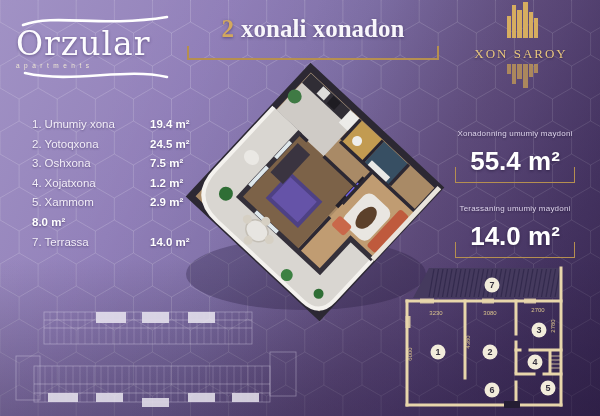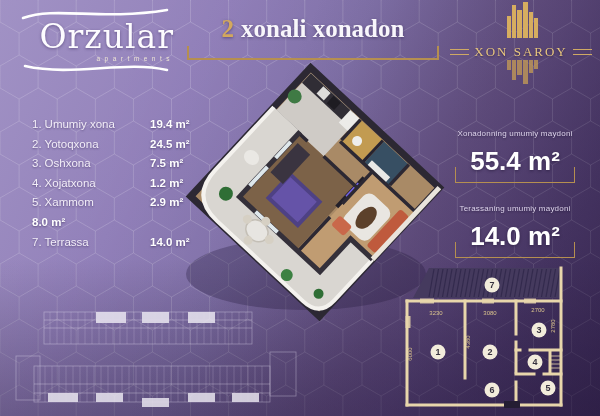--- a/index.html
+++ b/index.html
@@ -9,31 +9,31 @@
     background:linear-gradient(118deg,#9c8cc2 0%,#8e7cb7 28%,#8172a8 46%,#675482 66%,#513f6d 84%,#443260 100%);
   }
   .hexlayer{position:absolute;left:0;top:0;width:600px;height:416px;}
   .shade{
     position:absolute;inset:0;
     background:
       linear-gradient(115deg, rgba(255,255,255,0.05) 18%, rgba(255,255,255,0) 40%, rgba(58,40,92,0.28) 72%, rgba(38,24,62,0.5) 100%),
       linear-gradient(to bottom, rgba(255,255,255,0) 62%, rgba(33,20,52,0.38) 100%);
   }
   
-  .logo{position:absolute;left:16px;top:6px;width:158px;text-align:right;color:#fdfcff;}
+  .logo{position:absolute;left:16px;top:13px;width:158px;text-align:left;color:#fdfcff;}
   .logo-name{font-family:"DejaVu Serif",serif;font-size:33px;line-height:34px;letter-spacing:1px;text-shadow:0 1px 3px rgba(40,25,70,.45);}
   .logo-sub{font-size:6.5px;letter-spacing:4.5px;color:#eee6d4;margin-top:1px;}
   .wave{display:block;margin:0 auto;}
   .title{position:absolute;left:186px;top:15px;width:254px;text-align:center;}
   .title-text{font-size:25px;font-weight:700;color:#f8f6fb;text-shadow:0 1px 3px rgba(40,25,70,.5);font-family:Liberation Serif, serif;}
   .title-num{color:#d3a85d;margin-right:7px;}
   .title-bracket{margin:3px auto 0;width:248px;height:12px;
     border-left:2px solid #b58f50;border-right:2px solid #b58f50;border-bottom:2px solid #b58f50;}
   .brand{position:absolute;right:8px;top:2px;width:142px;text-align:center;}
-  .brand-row{display:flex;align-items:center;}
+  .brand-row{display:flex;align-items:center;flex-direction:column;}
   .brand-line{flex:1;height:4px;border-top:1px solid #cfa964;border-bottom:1px solid #cfa964;}
   .brand-name{font-family:"Liberation Serif",serif;font-size:13px;color:#e8c67e;letter-spacing:2px;padding:0 5px;white-space:nowrap;text-shadow:0 1px 2px rgba(30,18,50,.6);}
   
   .room-list{position:absolute;left:32px;top:118px;width:172px;font-size:11.5px;}
   .room-row{display:flex;margin-bottom:7.6px;line-height:12px;gap:24px;}
   .room-name{flex:1;color:#f2edf8;text-shadow:0 1px 2px rgba(40,25,70,.45);}
   .room-num{margin-right:3px;}
   .room-area{width:54px;font-weight:700;color:#ffffff;text-shadow:0 1px 2px rgba(40,25,70,.5);}
   
   .summary{position:absolute;left:444px;top:129px;width:142px;text-align:center;}

